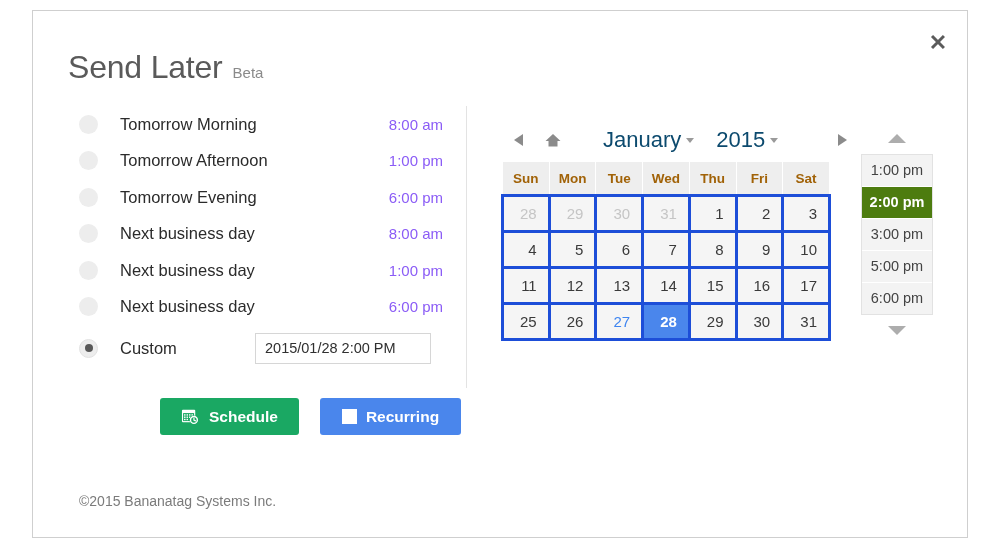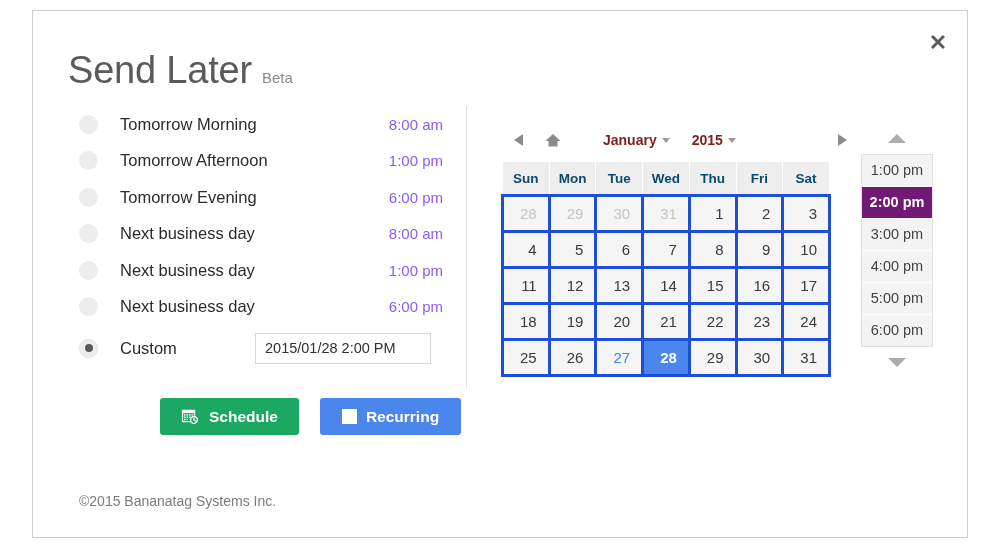--- a/index.html
+++ b/index.html
@@ -45,21 +45,21 @@
 
   
   #title-row {
     position: absolute;
     left: 35px;
     top: 38px;
     display: flex;
     align-items: baseline;
   }
   #page-title {
-    font-size: 38px;
+    font-size: 32px;
     color: #5a5a5a;
     font-weight: normal;
     letter-spacing: -0.2px;
   }
   #beta-badge {
     margin-left: 10px;
     font-size: 15px;
     color: #8a8a8a;
   }
 
@@ -198,43 +198,43 @@
     color: #8b8b8b;
     cursor: pointer;
     display: flex;
     align-items: center;
     justify-content: center;
   }
   #prev-arrow { margin-left: 5px; }
   #home-icon { margin-left: 8px; }
   #next-arrow { margin-left: auto; margin-right: 8px; }
   #month-label, #year-label {
-    font-size: 14px;
-    font-weight: bold;
-    color: #7f1d1d;
+    font-size: 22px;
+    font-weight: normal;
+    color: #0c4a6e;
     cursor: pointer;
   }
   #month-group { margin-left: 37px; display: flex; align-items: center; }
   #year-group { margin-left: 22px; display: flex; align-items: center; }
   .caret {
     margin-left: 5px;
     width: 0; height: 0;
     border-left: 4.5px solid transparent;
     border-right: 4.5px solid transparent;
     border-top: 5px solid #9a9a9a;
   }
 
   #cal-table {
     border-collapse: collapse;
     width: 330px;
     table-layout: fixed;
   }
   #cal-table th {
     background: #eeeeee;
-    color: #0c4a6e;
+    color: #a16207;
     font-size: 13.5px;
     font-weight: bold;
     height: 30px;
     text-align: center;
     border: 1px solid #ffffff;
   }
   #cal-table td {
     background: #f5f5f5;
     color: #3a3a3a;
     font-size: 15px;
@@ -280,21 +280,21 @@
     line-height: 31px;
     text-align: center;
     background: #f3f3f3;
     color: #434343;
     font-size: 14.5px;
     border-bottom: 1px solid #ffffff;
     cursor: pointer;
   }
   .time-item:last-child { border-bottom: none; }
   .time-item.selected {
-    background: #701a75;
+    background: #4d7c0f;
     color: #fff;
     font-weight: bold;
   }
 
   
   #footer-copyright {
     position: absolute;
     left: 46px;
     top: 482px;
     font-size: 14px;
@@ -445,48 +445,38 @@
           <tr>
             <td>11</td>
             <td>12</td>
             <td>13</td>
             <td>14</td>
             <td>15</td>
             <td>16</td>
             <td>17</td>
           </tr>
           <tr>
-            <td>18</td>
-            <td>19</td>
-            <td>20</td>
-            <td>21</td>
-            <td>22</td>
-            <td>23</td>
-            <td>24</td>
-          </tr>
-          <tr>
             <td>25</td>
             <td>26</td>
             <td class="today">27</td>
             <td class="selected">28</td>
             <td>29</td>
             <td>30</td>
             <td>31</td>
           </tr>
         </tbody>
     </table>
   </div>
 
   <div id="time-pane">
     <span class="tri-up"></span>
     <div id="time-list">
         <div class="time-item">1:00 pm</div>
         <div class="time-item selected">2:00 pm</div>
         <div class="time-item">3:00 pm</div>
-        <div class="time-item">4:00 pm</div>
         <div class="time-item">5:00 pm</div>
         <div class="time-item">6:00 pm</div>
       </div>
     <span class="tri-down"></span>
   </div>
 
   <div id="footer-copyright">©2015 Bananatag Systems Inc.</div>
 </div>
 
 </body></html>

